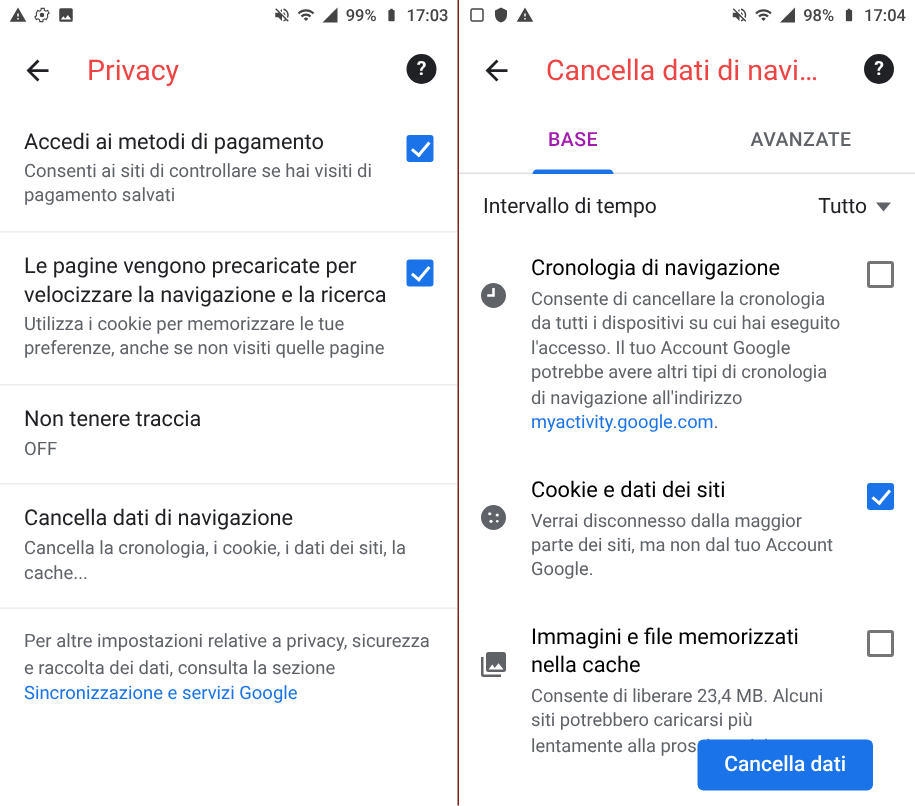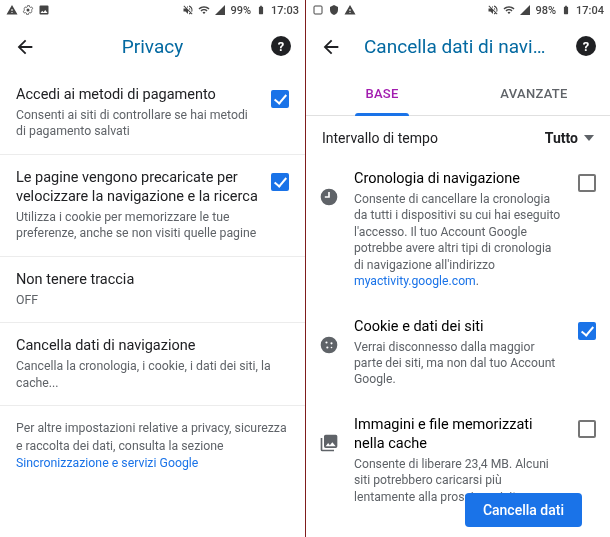--- a/index.html
+++ b/index.html
@@ -43,26 +43,25 @@
     .header {
       height: 52px;
       display: flex;
       align-items: center;
       padding: 0 14px;
       gap: 24px;
     }
     .back-icn { width: 20px; height: 20px; }
     .header-title {
       font-size: 19px;
-      color: #0369a1;
+      color: #ef4444;
       flex: 1;
       white-space: nowrap;
       overflow: hidden;
       text-overflow: ellipsis;
-      text-align: center;
     }
     .help-icn {
       width: 20px; height: 20px;
       border-radius: 50%;
       background: #202124;
       color: #fff;
       display: flex; align-items: center; justify-content: center;
       font-size: 13px; font-weight: 700;
     }
 
@@ -161,21 +160,20 @@
       align-items: center;
       font-size: 14px;
       color: #202124;
     }
     .dropdown-val {
       display: flex;
       align-items: center;
       gap: 6px;
       color: #202124;
       font-size: 14px;
-      font-weight: bold;
     }
     .triangle-down {
       width: 0; height: 0;
       border-left: 5px solid transparent;
       border-right: 5px solid transparent;
       border-top: 6px solid #5f6368;
     }
 
     .data-item {
       padding: 14px 14px 14px 12px;
@@ -281,21 +279,21 @@
     </span>
     <span class="header-title">Privacy</span>
     <span class="help-icn">?</span>
   </div>
 
   <div class="list">
 
     <div class="item">
       <div class="item-text">
         <div class="item-title">Accedi ai metodi di pagamento</div>
-        <div class="item-sub">Consenti ai siti di controllare se hai metodi di pagamento salvati</div>
+        <div class="item-sub">Consenti ai siti di controllare se hai visiti di pagamento salvati</div>
       </div>
       <div class="checkbox checked"></div>
     </div>
 
     <div class="item">
       <div class="item-text">
         <div class="item-title">Le pagine vengono precaricate per velocizzare la navigazione e la ricerca</div>
         <div class="item-sub">Utilizza i cookie per memorizzare le tue preferenze, anche se non visiti quelle pagine</div>
       </div>
       <div class="checkbox checked"></div>

